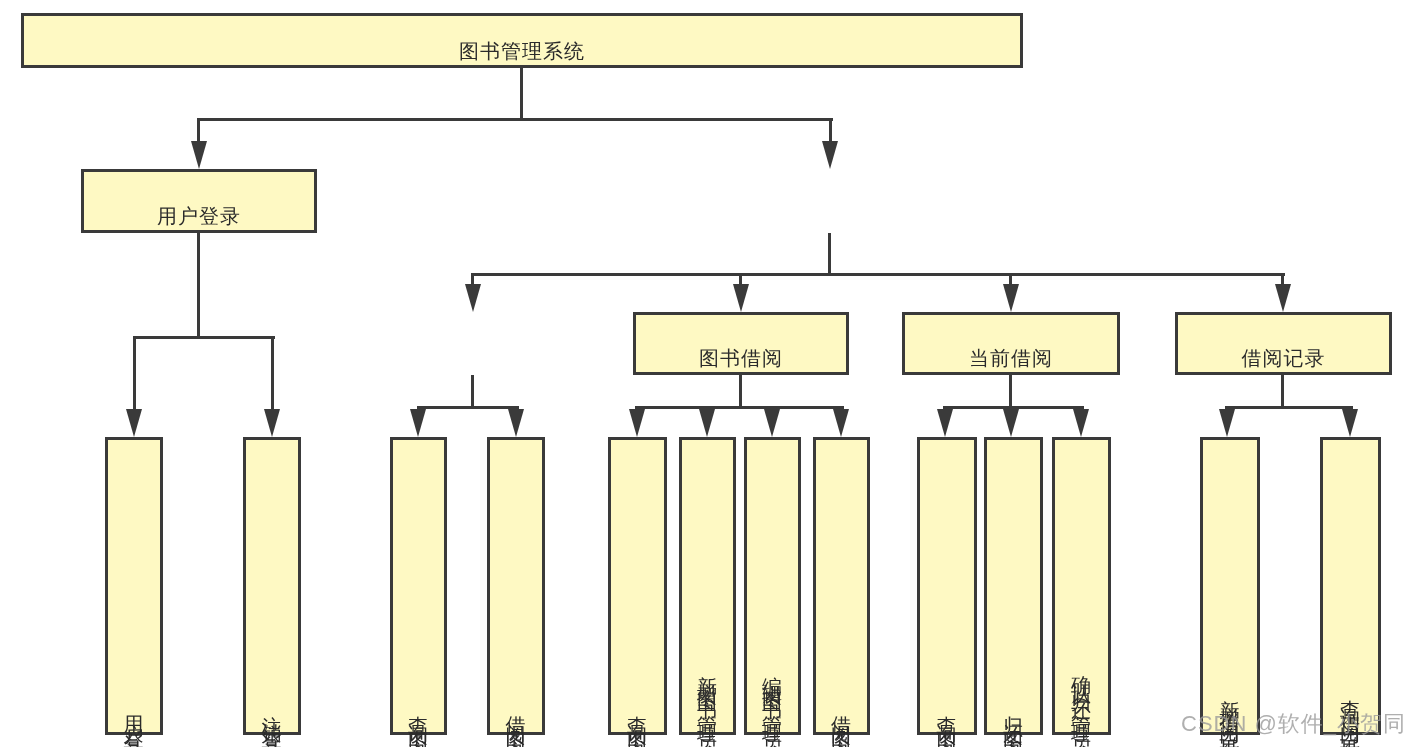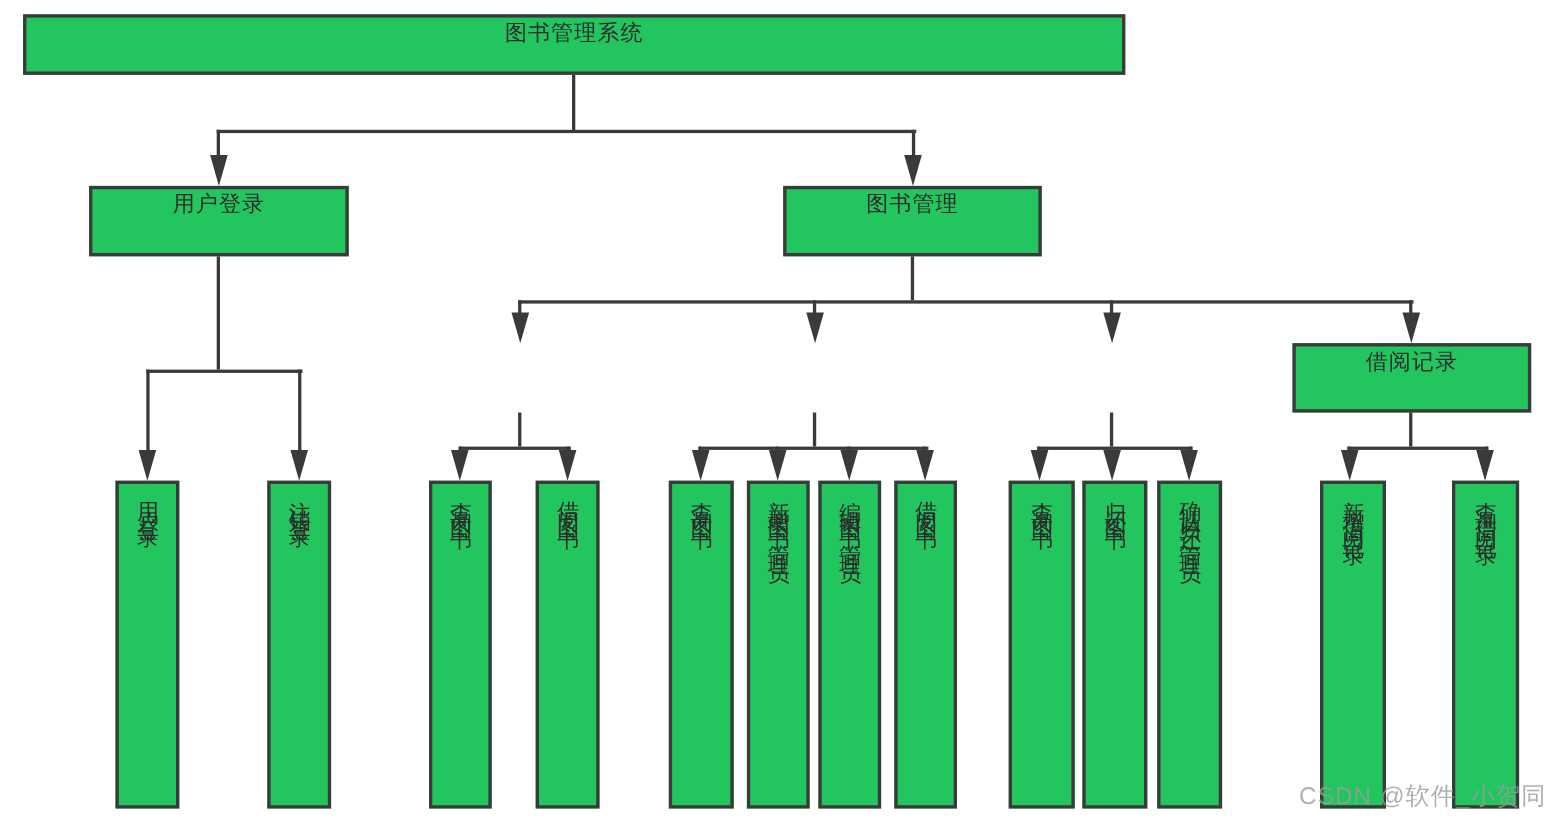--- a/index.html
+++ b/index.html
@@ -4,22 +4,22 @@
 <style>
   html,body{margin:0;padding:0;}
   body{
     width:1405px;height:747px;position:relative;overflow:hidden;
     background:#ffffff;
     font-family:"Liberation Sans","DejaVu Sans",sans-serif;
   }
   .canvas{position:absolute;left:0;top:0;width:1405px;height:747px;}
   .box{
     position:absolute;box-sizing:border-box;
-    border:3px solid #3a3a3a;background:#22c55e;
-    display:flex;align-items:flex-start;justify-content:center;
+    border:3px solid #3a3a3a;background:#fef9c3;
+    display:flex;align-items:flex-end;justify-content:center;
     color:#2b2b2b;
   }
   .hbox span{font-size:20px;letter-spacing:1px;white-space:nowrap;}
   .vbox{top:437px;height:298px;}
   .vtext{
     writing-mode:vertical-rl;text-orientation:mixed;
     font-size:20px;line-height:1;letter-spacing:8px;white-space:nowrap;
   }
   .ln{position:absolute;background:#3a3a3a;}
   .arrow{
@@ -38,24 +38,27 @@
 
 <div class="canvas">
 
   <div class="box hbox" style="left:21px;top:13px;width:1002px;height:55px">
     <span>图书管理系统</span>
   </div>
 
   <div class="box hbox" style="left:81px;top:169px;width:236px;height:64px">
     <span>用户登录</span>
   </div>
-  <div class="box hbox" style="left:712px;top:169px;width:235px;height:64px">
-    <span>图书管理</span>
+
+  <div class="box hbox" style="left:633px;top:312px;width:216px;height:63px">
+    <span>图书借阅</span>
   </div>
-
+  <div class="box hbox" style="left:902px;top:312px;width:218px;height:63px">
+    <span>当前借阅</span>
+  </div>
   <div class="box hbox" style="left:1175px;top:312px;width:217px;height:63px">
     <span>借阅记录</span>
   </div>
 
   <div class="box vbox" style="left:105px;width:58px">
     <span class="vtext">用户登录</span>
   </div>
   <div class="box vbox" style="left:243px;width:58px">
     <span class="vtext">注销登录</span>
   </div>

